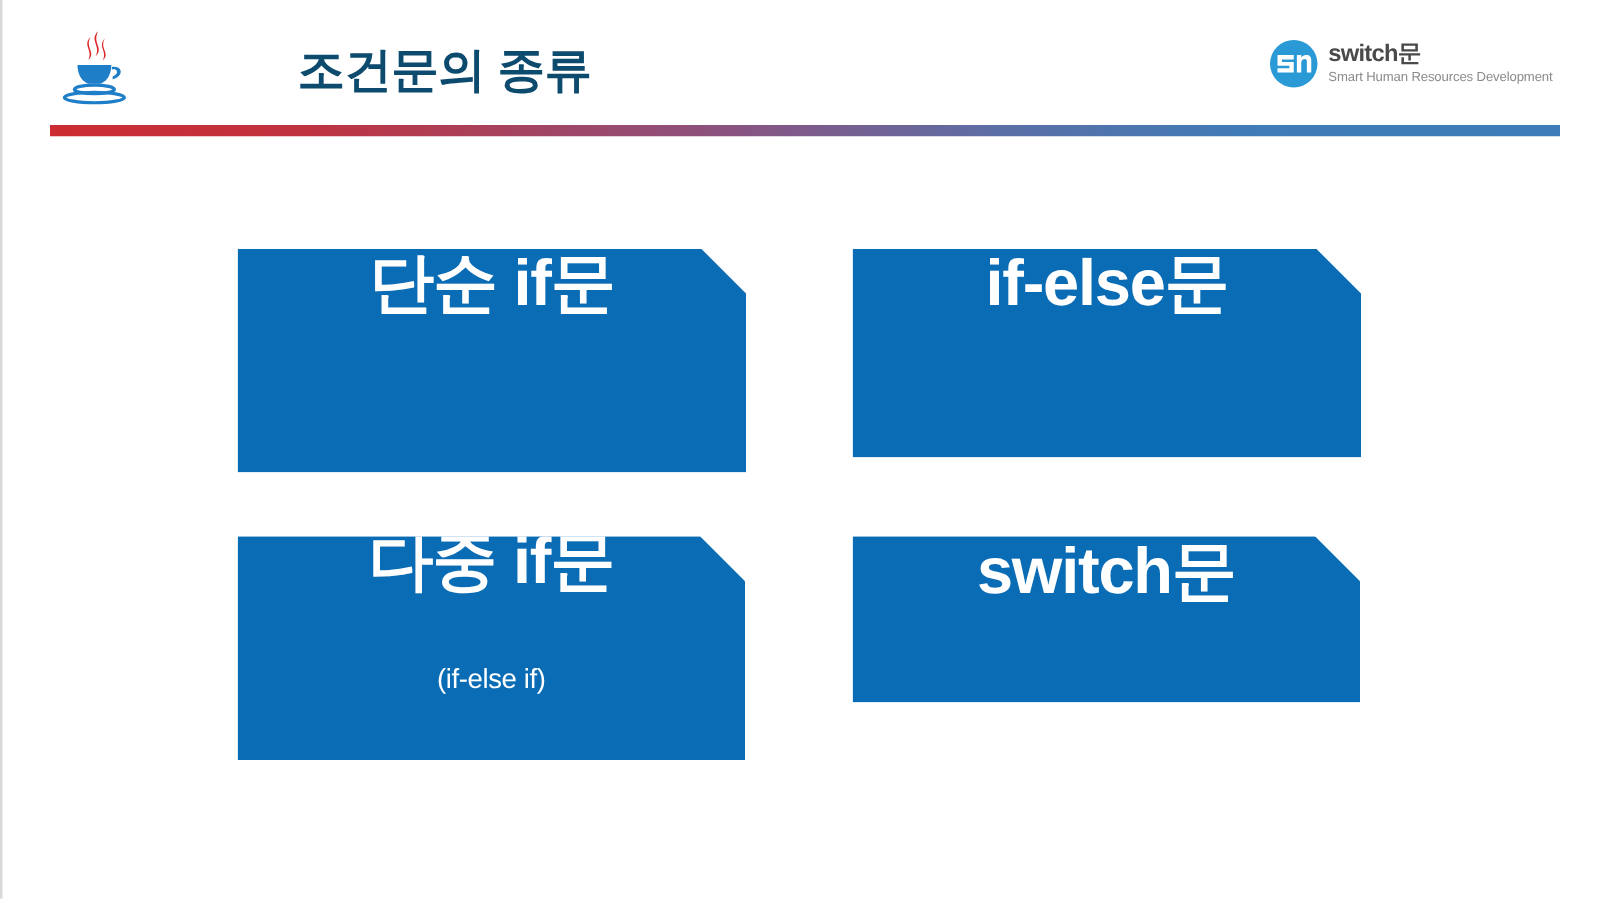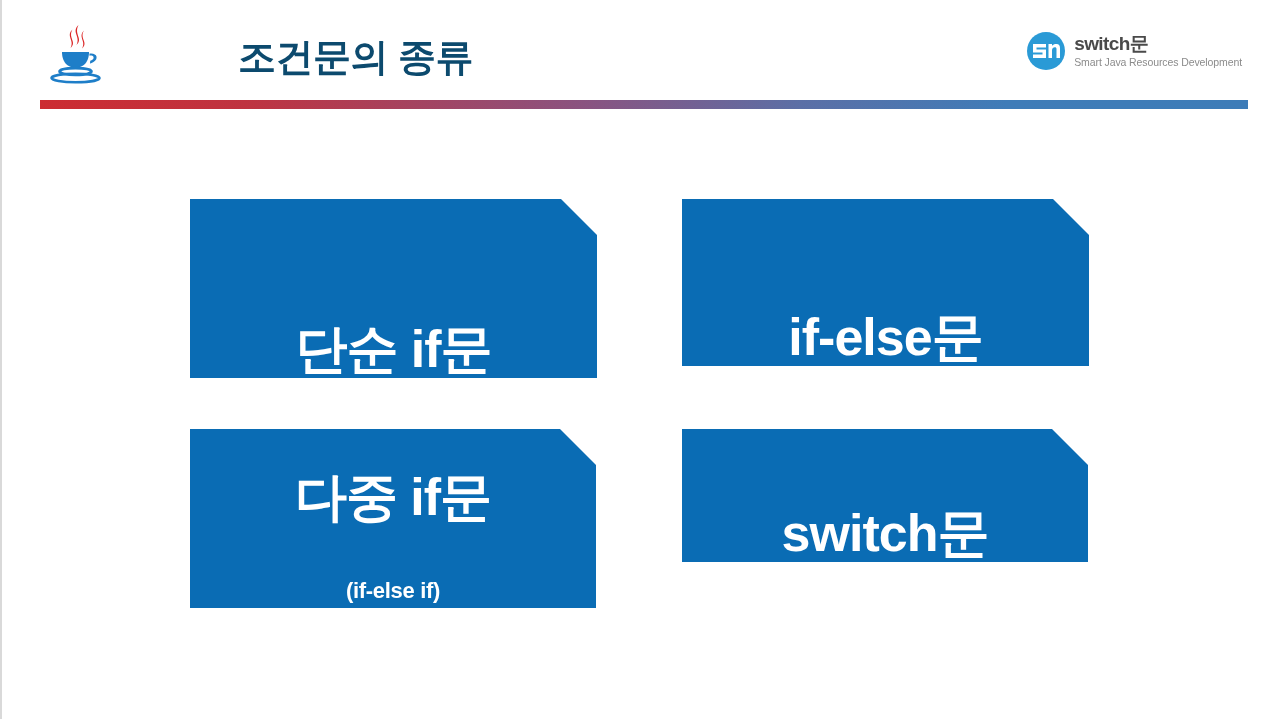--- a/index.html
+++ b/index.html
@@ -129,35 +129,35 @@
     width: 100%;
     height: 100%;
   }
   .card {
     position: absolute;
     background: #0a6cb4;
     color: #ffffff;
     display: flex;
     flex-direction: column;
     align-items: center;
-    justify-content: flex-end;
+    justify-content: flex-start;
     -webkit-clip-path: polygon(0 0, calc(100% - 36px) 0, 100% 36px, 100% 100%, 0 100%);
     clip-path: polygon(0 0, calc(100% - 36px) 0, 100% 36px, 100% 100%, 0 100%);
   }
   .card-label {
     font-size: 52px;
     font-weight: 700;
     letter-spacing: -1px;
     line-height: 1.1;
     text-align: center;
     white-space: nowrap;
   }
   .card-sub {
     font-size: 22px;
-    font-weight: 700;
+    font-weight: 400;
     letter-spacing: -0.3px;
     margin-top: 8px;
     text-align: center;
     white-space: nowrap;
   }
 
   .card-1 { left: 188px; top: 199px; width: 407px; height: 179px; }
   .card-2 { left: 680px; top: 199px; width: 407px; height: 167px; }
   .card-3 { left: 188px; top: 429px; width: 406px; height: 179px; gap: 40px; }
   .card-4 { left: 680px; top: 429px; width: 406px; height: 133px; }
@@ -191,21 +191,21 @@
     <div class="page-title">조건문의 종류</div>
 
     <div class="brand">
       <svg class="brand-mark" viewBox="0 0 40 40">
         <circle cx="20" cy="20" r="19" fill="#2a9ad6"></circle>
         <path d="M7 13 L20 13 L20 16.5 L10.5 16.5 L10.5 18.5 L20 18.5 L20 27 L7 27 L7 23.5 L16.5 23.5 L16.5 21.5 L7 21.5 Z" fill="#ffffff"></path>
         <path d="M22.5 13 L26 13 L26 14.8 C27.2 13.4, 29 13, 30.6 13 C32.8 13, 34 14.6, 34 17 L34 27 L30.5 27 L30.5 18 C30.5 16.8, 29.9 16.2, 28.8 16.2 C27.4 16.2, 26 17.3, 26 19.2 L26 27 L22.5 27 Z" fill="#ffffff"></path>
       </svg>
       <div class="brand-text">
         <span class="brand-ko">switch문</span>
-        <span class="brand-en">Smart Java Resources Development</span>
+        <span class="brand-en">Smart Human Resources Development</span>
       </div>
     </div>
 
     <div class="divider"></div>
   </div>
 
   <div class="cards">
 
     <div class="card card-1">
       <div class="card-label">단순 if문</div>

